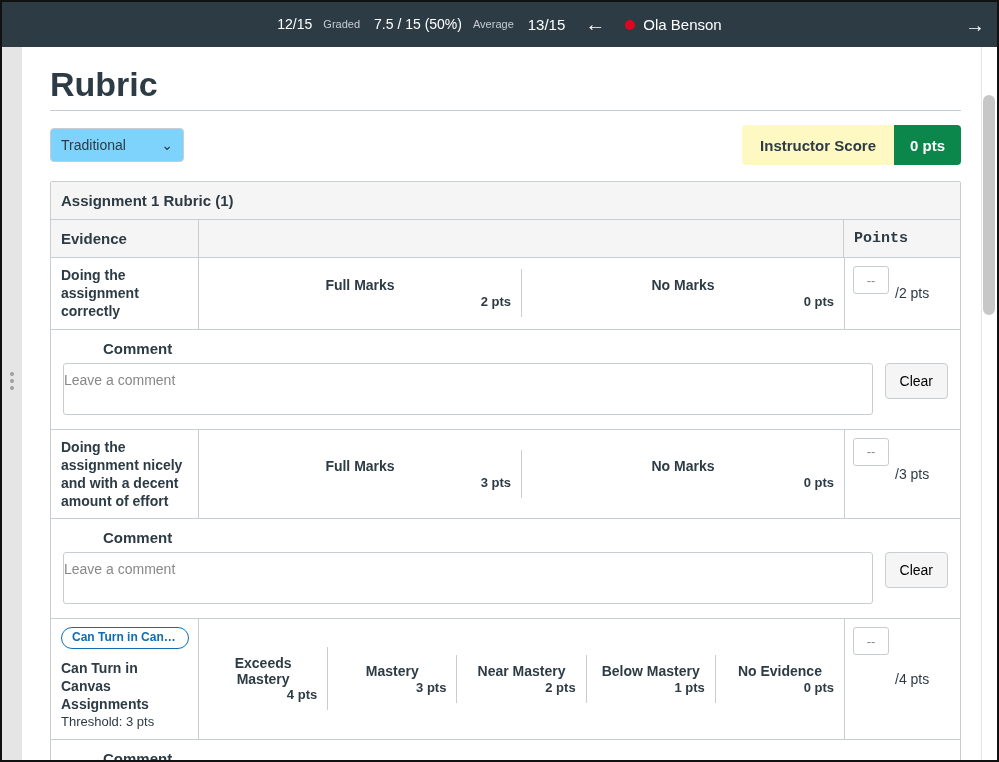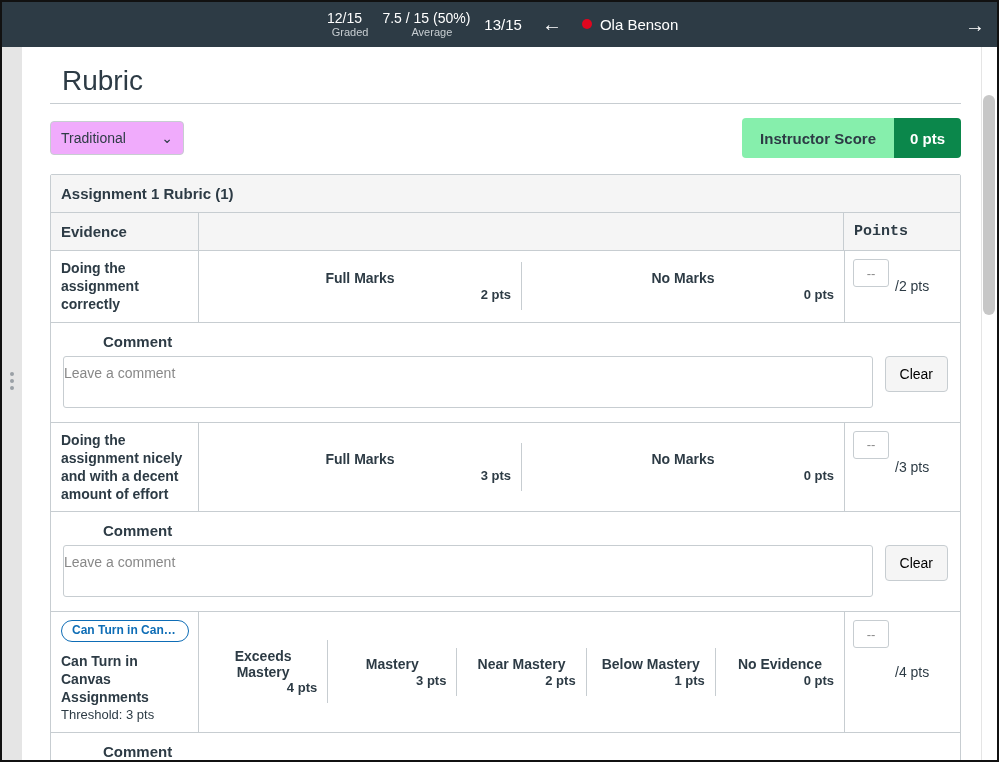--- a/index.html
+++ b/index.html
@@ -1,36 +1,36 @@
 <!DOCTYPE html>
 <html><head>
 <meta charset="utf-8">
 <style>
   * { box-sizing: border-box; }
   html, body { margin: 0; padding: 0; font-family: "Helvetica Neue", Arial, sans-serif; font-size: 14px; color: #2d3b45; background: #fff; }
   .outer-frame { width: 999px; height: 762px; border: 2px solid #111; position: relative; overflow: hidden; background: #f5f5f5; }
   .left-gutter { position: absolute; left: 0; top: 0; bottom: 0; width: 20px; background: #e5e5e5; }
   .top-bar { position: absolute; left: 0; right: 0; top: 0; height: 45px; background: #2d3b45; color: #fff; display: flex; align-items: center; justify-content: center; padding: 0 12px; z-index: 3; }
   .tb-center { display: flex; align-items: center; gap: 14px; }
-  .tb-stat { display: flex; flex-direction: column; align-items: center; line-height: 1.1; }
+  .tb-stat { display: flex; align-items: center; line-height: 1.1; }
   .tb-stat .line1 { font-size: 14px; }
   .tb-stat .line2 { font-size: 11px; color: #c7cdd1; margin-left: 11px; }
   .tb-count { font-size: 15px; }
   .tb-arrow { font-size: 20px; color: #fff; cursor: pointer; padding: 0 6px; }
   .tb-right-arrow { position: absolute; right: 12px; top: 50%; transform: translateY(-50%); font-size: 20px; color: #fff; cursor: pointer; }
   .tb-student { display: flex; align-items: center; gap: 8px; font-size: 15px; text-align: center; }
   .status-dot { width: 10px; height: 10px; border-radius: 50%; background: #e0061f; display: inline-block; }
   .content-area { position: absolute; left: 20px; right: 16px; top: 45px; bottom: 0; overflow-y: auto; background: #fff; padding: 0 20px 20px 28px; }
-  .page-title { font-size: 28px; font-weight: 400; margin: 18px 12px 6px; }
+  .page-title { font-size: 34px; font-weight: 700; margin: 18px 0 6px; }
   .title-rule { border: none; border-top: 1px solid #c7cdd1; margin: 4px 0 14px; }
   .controls-row { display: flex; align-items: center; justify-content: space-between; margin-bottom: 16px; }
-  .select-box { display: inline-flex; align-items: center; justify-content: space-between; border: 1px solid #c7cdd1; border-radius: 4px; padding: 8px 10px; width: 134px; cursor: pointer; background: #f0abfc; }
+  .select-box { display: inline-flex; align-items: center; justify-content: space-between; border: 1px solid #c7cdd1; border-radius: 4px; padding: 8px 10px; width: 134px; cursor: pointer; background: #7dd3fc; }
   .chevron { font-size: 14px; color: #2d3b45; }
   .score-pill { display: flex; align-items: stretch; height: 40px; }
-  .score-label { background: #86efac; display: flex; align-items: center; padding: 0 18px; font-weight: 700; font-size: 15px; border-radius: 4px 0 0 4px; }
+  .score-label { background: #fef9c3; display: flex; align-items: center; padding: 0 18px; font-weight: 700; font-size: 15px; border-radius: 4px 0 0 4px; }
   .score-value { background: #0b874b; color: #fff; display: flex; align-items: center; padding: 0 16px; font-weight: 700; font-size: 15px; border-radius: 0 4px 4px 0; }
   .rubric-table { border: 1px solid #c7cdd1; border-radius: 2px; }
   .rubric-header { background: #f5f5f5; border-bottom: 1px solid #c7cdd1; padding: 10px 10px; font-weight: 700; font-size: 15px; }
   .head-row { display: flex; background: #f5f5f5; border-bottom: 1px solid #c7cdd1; }
   .head-cell { padding: 10px; font-weight: 700; font-size: 15px; }
   .head-criteria { width: 148px; border-right: 1px solid #c7cdd1; }
   .head-ratings { flex: 1; border-right: 1px solid #c7cdd1; }
   .head-points { width: 116px; font-family: Liberation Mono, monospace; }
   .criterion-row { display: flex; border-bottom: 1px solid #c7cdd1; }
   .cell-criteria { width: 148px; border-right: 1px solid #c7cdd1; padding: 8px 10px; font-weight: 700; font-size: 14px; line-height: 1.3; }

